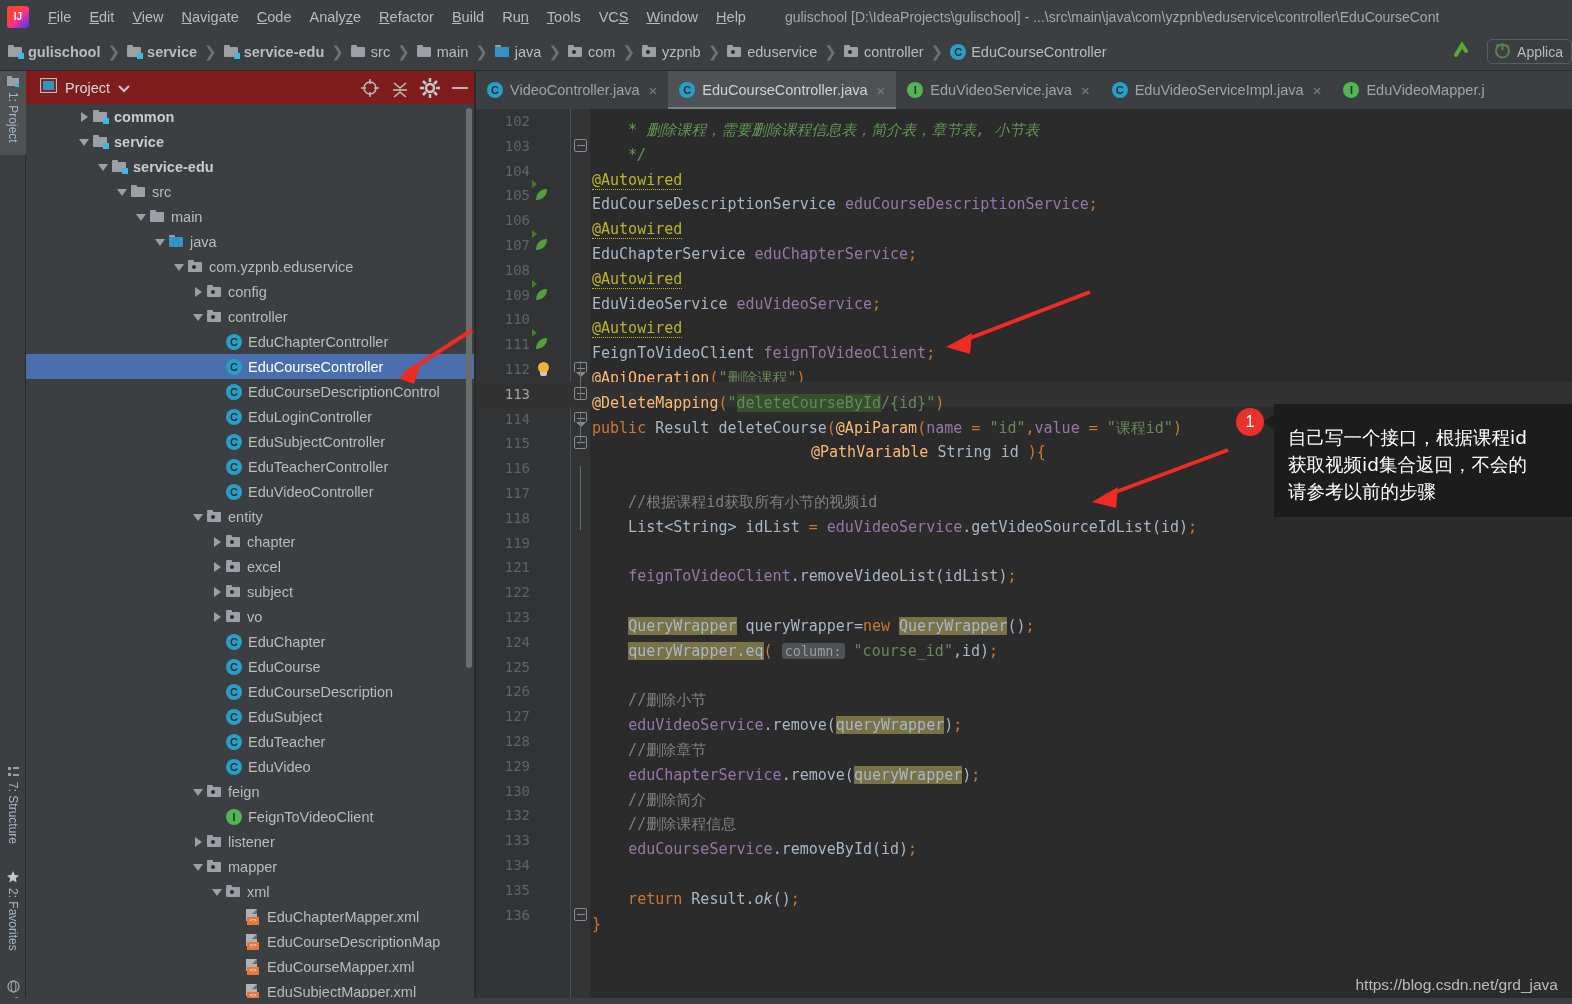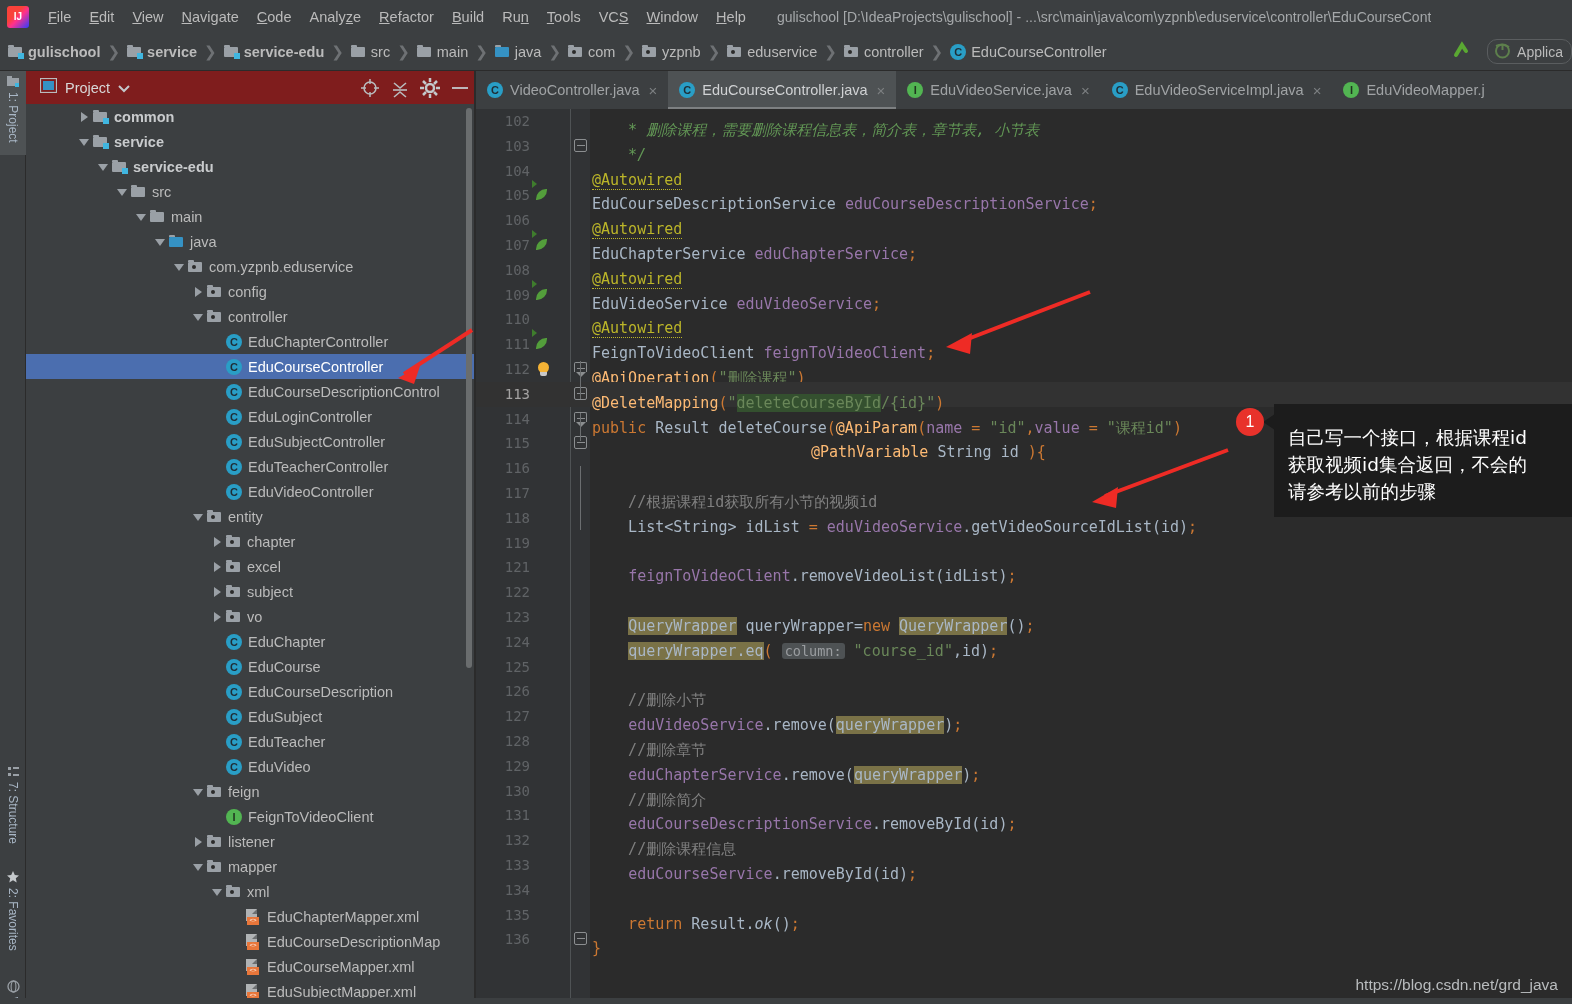--- a/index.html
+++ b/index.html
@@ -25,21 +25,21 @@
   .idea-logo::after {
     content: "IJ"; position: absolute; left: 0; top: 0; right: 0; bottom: 0;
     color: #fff; font-size: 10px; font-weight: bold; line-height: 22px; text-align: center;
     font-family: "Liberation Sans", sans-serif;
   }
   .menu-item {
     color: #bbbbbb; font-size: 14.5px; padding: 3px 9px; white-space: nowrap;
   }
   .menu-item u { text-decoration: underline; }
   .win-title {
-    color: #a5a8aa; font-size: 14px; margin-left: 22px; white-space: nowrap;
+    color: #a5a8aa; font-size: 14px; margin-left: 30px; white-space: nowrap;
     overflow: hidden;
   }
 
   
   .navbar {
     position: absolute; left: 0; top: 33px; width: 1572px; height: 38px;
     background: #3c3f41; display: flex; align-items: center;
     border-bottom: 1px solid #2b2b2b;
   }
   .crumb { display: flex; align-items: center; white-space: nowrap; }
@@ -108,21 +108,21 @@
     border-style:solid; border-color:transparent transparent #6b6e70 transparent;
   }
   .ico-xml .tag {
     position:absolute; left:2px; bottom:0; width:12px; height:8px;
     background:#e8763a; color:#fff; font-size:6px; line-height:8px;
     text-align:center; font-family:"Liberation Mono", monospace;
   }
   .nav-right { margin-left:auto; display:flex; align-items:center; padding-right: 0; }
   .run-config-box {
     display:flex; align-items:center; gap:6px;
-    border:1px solid #5a5d5f; border-radius:10px; height:25px;
+    border:1px solid #5a5d5f; border-radius:5px; height:25px;
     padding: 0 8px 0 6px; color:#bbbbbb; font-size:14px; white-space:nowrap;
     background:#3c3f41;
   }
 
   
   .leftbar {
     position:absolute; left:0; top:71px; width:26px; height:933px;
     background:#3c3f41; border-right:1px solid #2b2b2b;
   }
   .vtab {
@@ -915,24 +915,20 @@
           </div>
           <div class="cline">
             <span class="lnum">129</span>
             <span class="ctext" style="left: 116px;"><span class="cl-type">    </span><span class="cl-field">eduChapterService</span><span class="cl-type">.remove(</span><span class="cl-type hl-olive">queryWrapper</span><span class="cl-type">)</span><span class="cl-kw">;</span></span>
           </div>
           <div class="cline">
             <span class="lnum">130</span>
             <span class="ctext" style="left: 116px;"><span class="cl-lcmt">    //删除简介</span></span>
           </div>
           <div class="cline">
-            <span class="lnum">131</span>
-            <span class="ctext" style="left: 116px;"><span class="cl-type">    </span><span class="cl-field">eduCourseDescriptionService</span><span class="cl-type">.removeById(id)</span><span class="cl-kw">;</span></span>
-          </div>
-          <div class="cline">
             <span class="lnum">132</span>
             <span class="ctext" style="left: 116px;"><span class="cl-lcmt">    //删除课程信息</span></span>
           </div>
           <div class="cline">
             <span class="lnum">133</span>
             <span class="ctext" style="left: 116px;"><span class="cl-type">    </span><span class="cl-field">eduCourseService</span><span class="cl-type">.removeById(id)</span><span class="cl-kw">;</span></span>
           </div>
           <div class="cline">
             <span class="lnum">134</span>
             <span class="ctext"></span>

